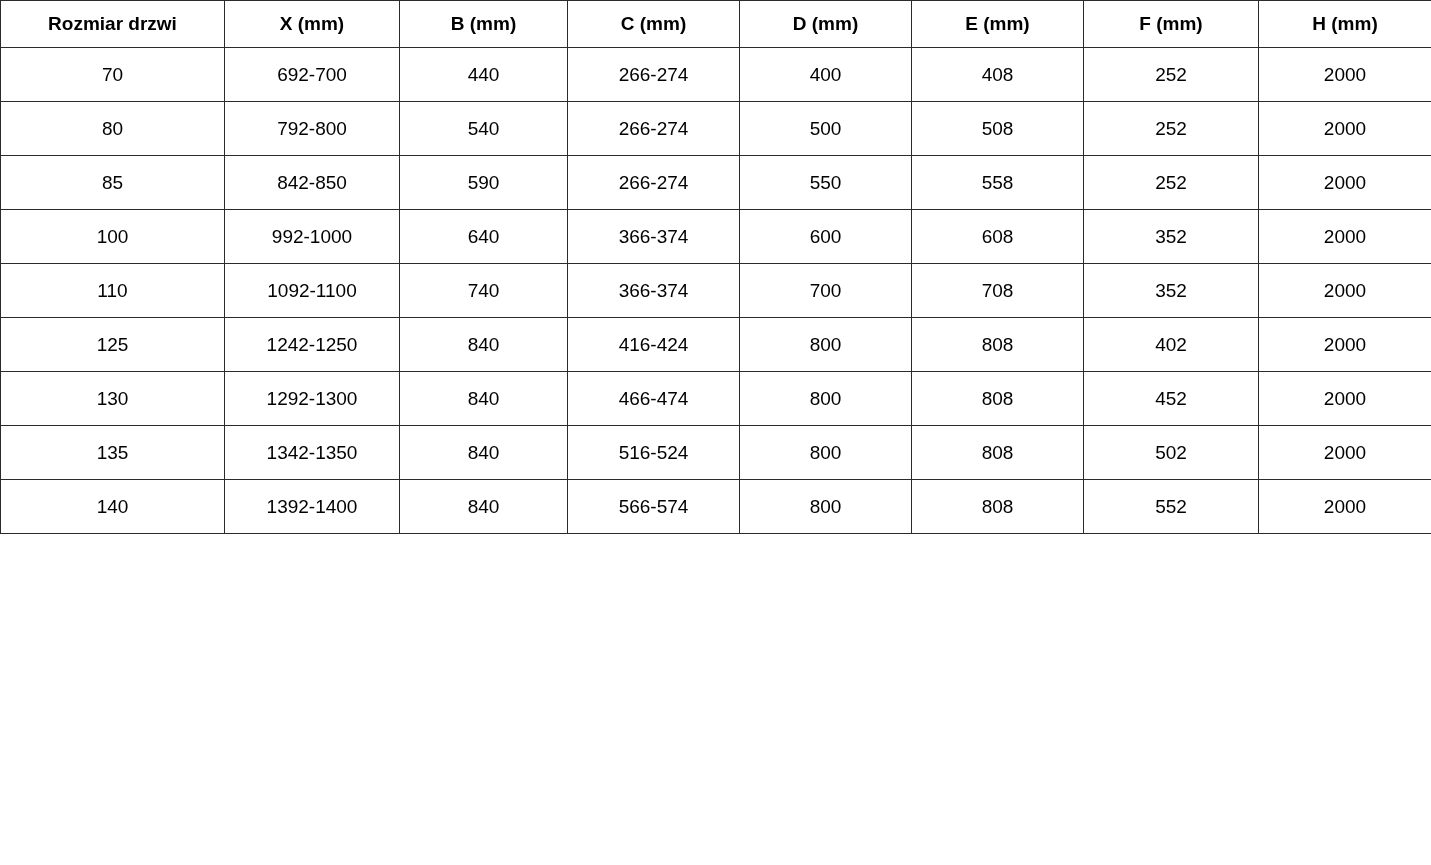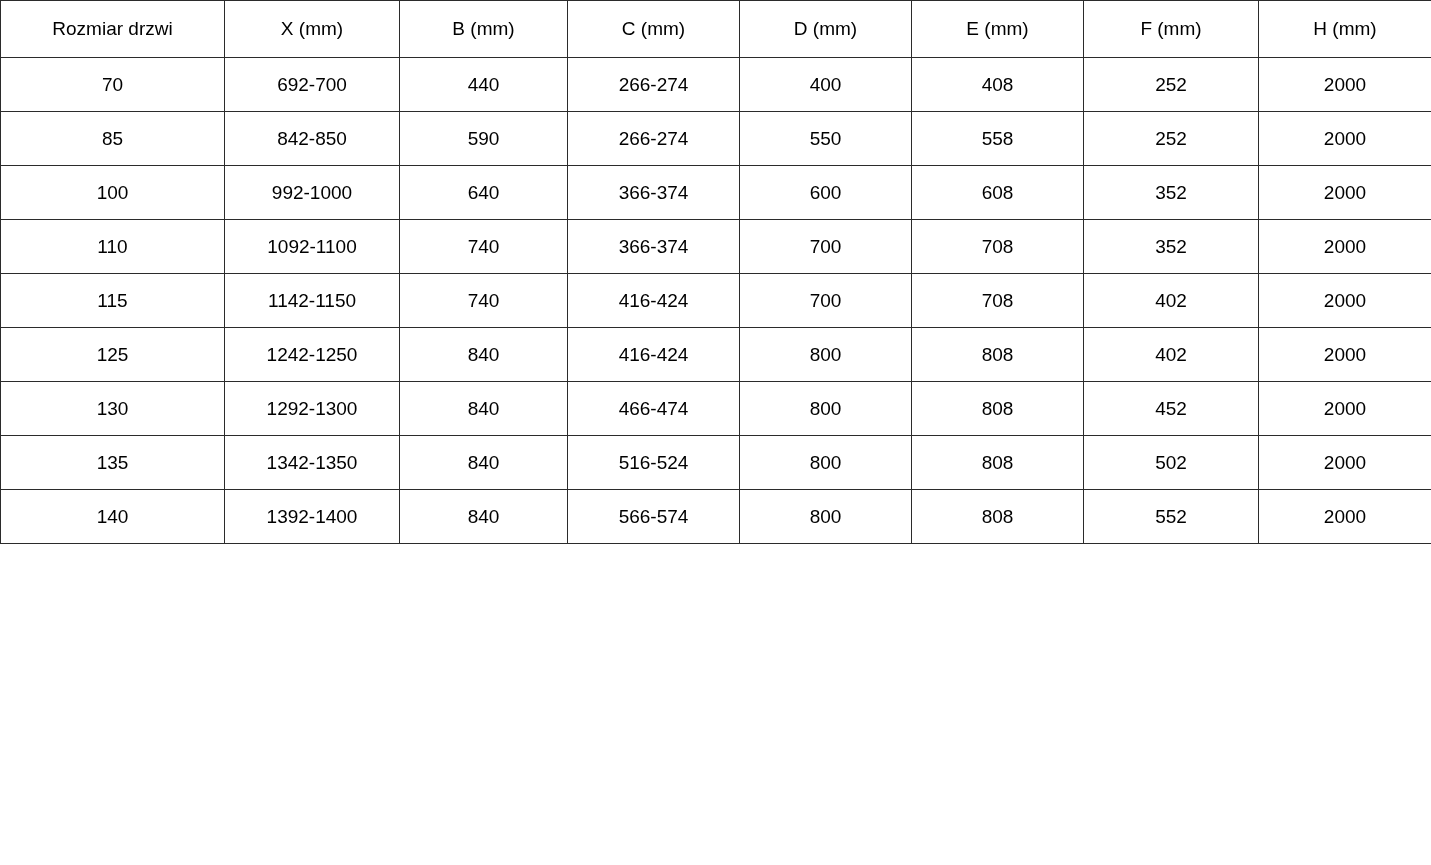--- a/index.html
+++ b/index.html
@@ -29,23 +29,23 @@
     border: 1px solid #2b2b2b;
     text-align: center;
     vertical-align: middle;
     font-size: 19px;
     height: 54px;
     padding: 0 4px;
     box-sizing: border-box;
     white-space: nowrap;
   }
   table.spec-table thead th {
-    font-weight: normal;
+    font-weight: bold;
     font-size: 19px;
-    height: 57px;
+    height: 47px;
     background: #ffffff;
   }
   table.spec-table tbody td {
     font-weight: normal;
   }
   
   col.c0 { width: 224px; }
   col.c1 { width: 175px; }
   col.c2 { width: 168px; }
   col.c3 { width: 172px; }
@@ -86,20 +86,30 @@
         <td>70</td>
         <td>692-700</td>
         <td>440</td>
         <td>266-274</td>
         <td>400</td>
         <td>408</td>
         <td>252</td>
         <td>2000</td>
       </tr>
       <tr>
+        <td>80</td>
+        <td>792-800</td>
+        <td>540</td>
+        <td>266-274</td>
+        <td>500</td>
+        <td>508</td>
+        <td>252</td>
+        <td>2000</td>
+      </tr>
+      <tr>
         <td>85</td>
         <td>842-850</td>
         <td>590</td>
         <td>266-274</td>
         <td>550</td>
         <td>558</td>
         <td>252</td>
         <td>2000</td>
       </tr>
       <tr>
@@ -113,30 +123,20 @@
         <td>2000</td>
       </tr>
       <tr>
         <td>110</td>
         <td>1092-1100</td>
         <td>740</td>
         <td>366-374</td>
         <td>700</td>
         <td>708</td>
         <td>352</td>
-        <td>2000</td>
-      </tr>
-      <tr>
-        <td>115</td>
-        <td>1142-1150</td>
-        <td>740</td>
-        <td>416-424</td>
-        <td>700</td>
-        <td>708</td>
-        <td>402</td>
         <td>2000</td>
       </tr>
       <tr>
         <td>125</td>
         <td>1242-1250</td>
         <td>840</td>
         <td>416-424</td>
         <td>800</td>
         <td>808</td>
         <td>402</td>

